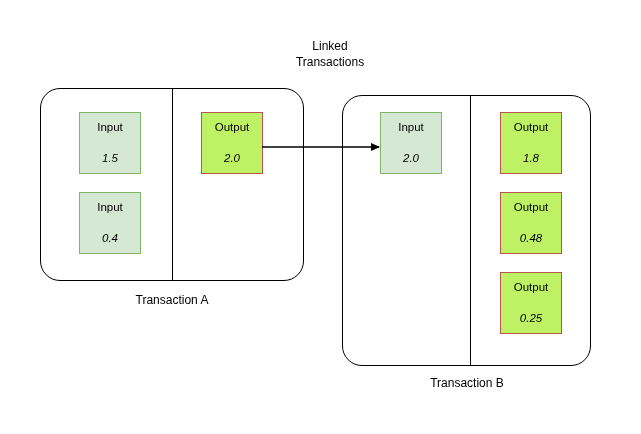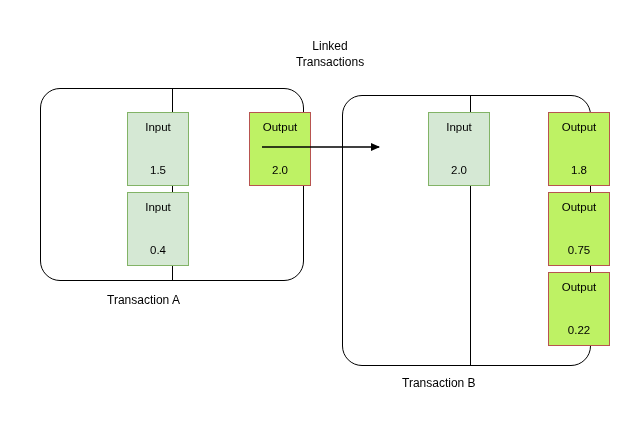--- a/index.html
+++ b/index.html
@@ -64,62 +64,62 @@
   }
   #tx-b-divider {
     left: 470px;
     top: 95px;
     height: 271px;
   }
   .tx-label {
     position: absolute;
     font-size: 12px;
     line-height: 15px;
-    text-align: left;
+    text-align: center;
     color: #000000;
   }
   #tx-a-label {
     left: 107px;
     top: 293px;
     width: 130px;
   }
   #tx-b-label {
     left: 402px;
     top: 376px;
     width: 130px;
   }
   .io-box {
     position: absolute;
     box-sizing: border-box;
     width: 62px;
-    height: 74px;
+    height: 62px;
     border-width: 1.3px;
     border-style: solid;
     display: flex;
     flex-direction: column;
     align-items: center;
     justify-content: space-between;
     padding: 7px 0 8px 0;
     font-size: 11.5px;
     line-height: 14px;
-    margin-left: 48px;
   }
   .io-box.input {
     background: #d5e8d4;
     border-color: #82b366;
   }
   .io-box.output {
     background: #bef264;
     border-color: #b85450;
   }
   .io-title {
     font-size: 11.5px;
   }
   .io-value {
     font-size: 11.5px;
+    font-style: italic;
   }
   
   #tx-a-input-0 { left: 79px;  top: 112px; }
   #tx-a-input-1 { left: 79px;  top: 192px; }
   #tx-a-output-0 { left: 201px; top: 112px; }
   
   #tx-b-input-0  { left: 380px; top: 112px; }
   #tx-b-output-0 { left: 500px; top: 112px; }
   #tx-b-output-1 { left: 500px; top: 192px; }
   #tx-b-output-2 { left: 500px; top: 272px; }
@@ -177,23 +177,23 @@
     <span class="io-value">2.0</span>
   </div>
 
   <div class="io-box output" id="tx-b-output-0">
     <span class="io-title">Output</span>
     <span class="io-value">1.8</span>
   </div>
 
   <div class="io-box output" id="tx-b-output-1">
     <span class="io-title">Output</span>
-    <span class="io-value">0.75</span>
+    <span class="io-value">0.48</span>
   </div>
 
   <div class="io-box output" id="tx-b-output-2">
     <span class="io-title">Output</span>
-    <span class="io-value">0.22</span>
+    <span class="io-value">0.25</span>
   </div>
 
   <div class="tx-label" id="tx-b-label">Transaction B</div>
 
 </div>
 
 </body></html>

